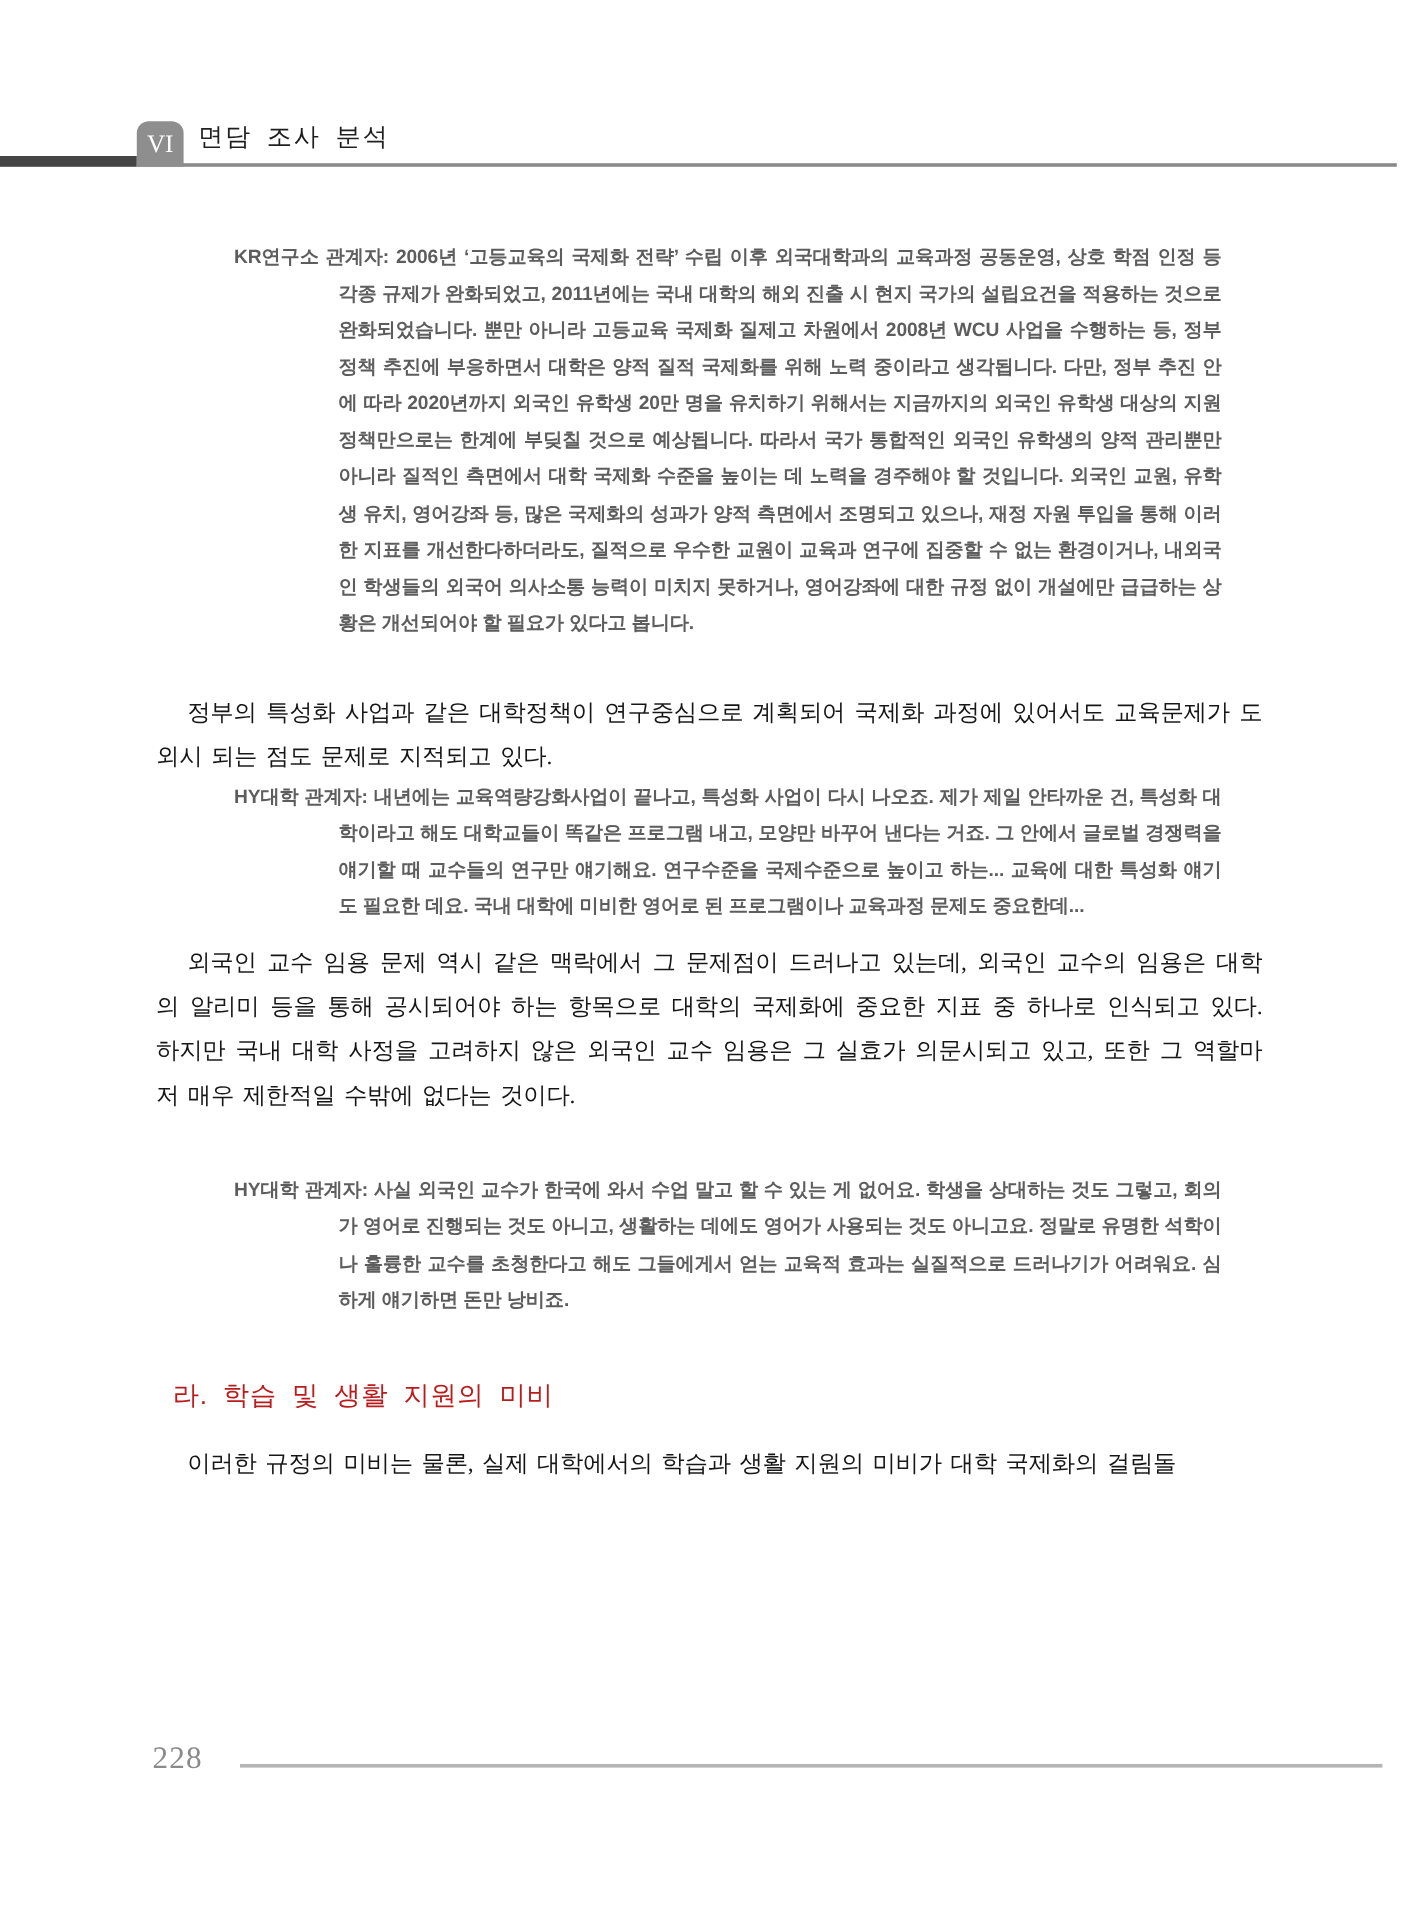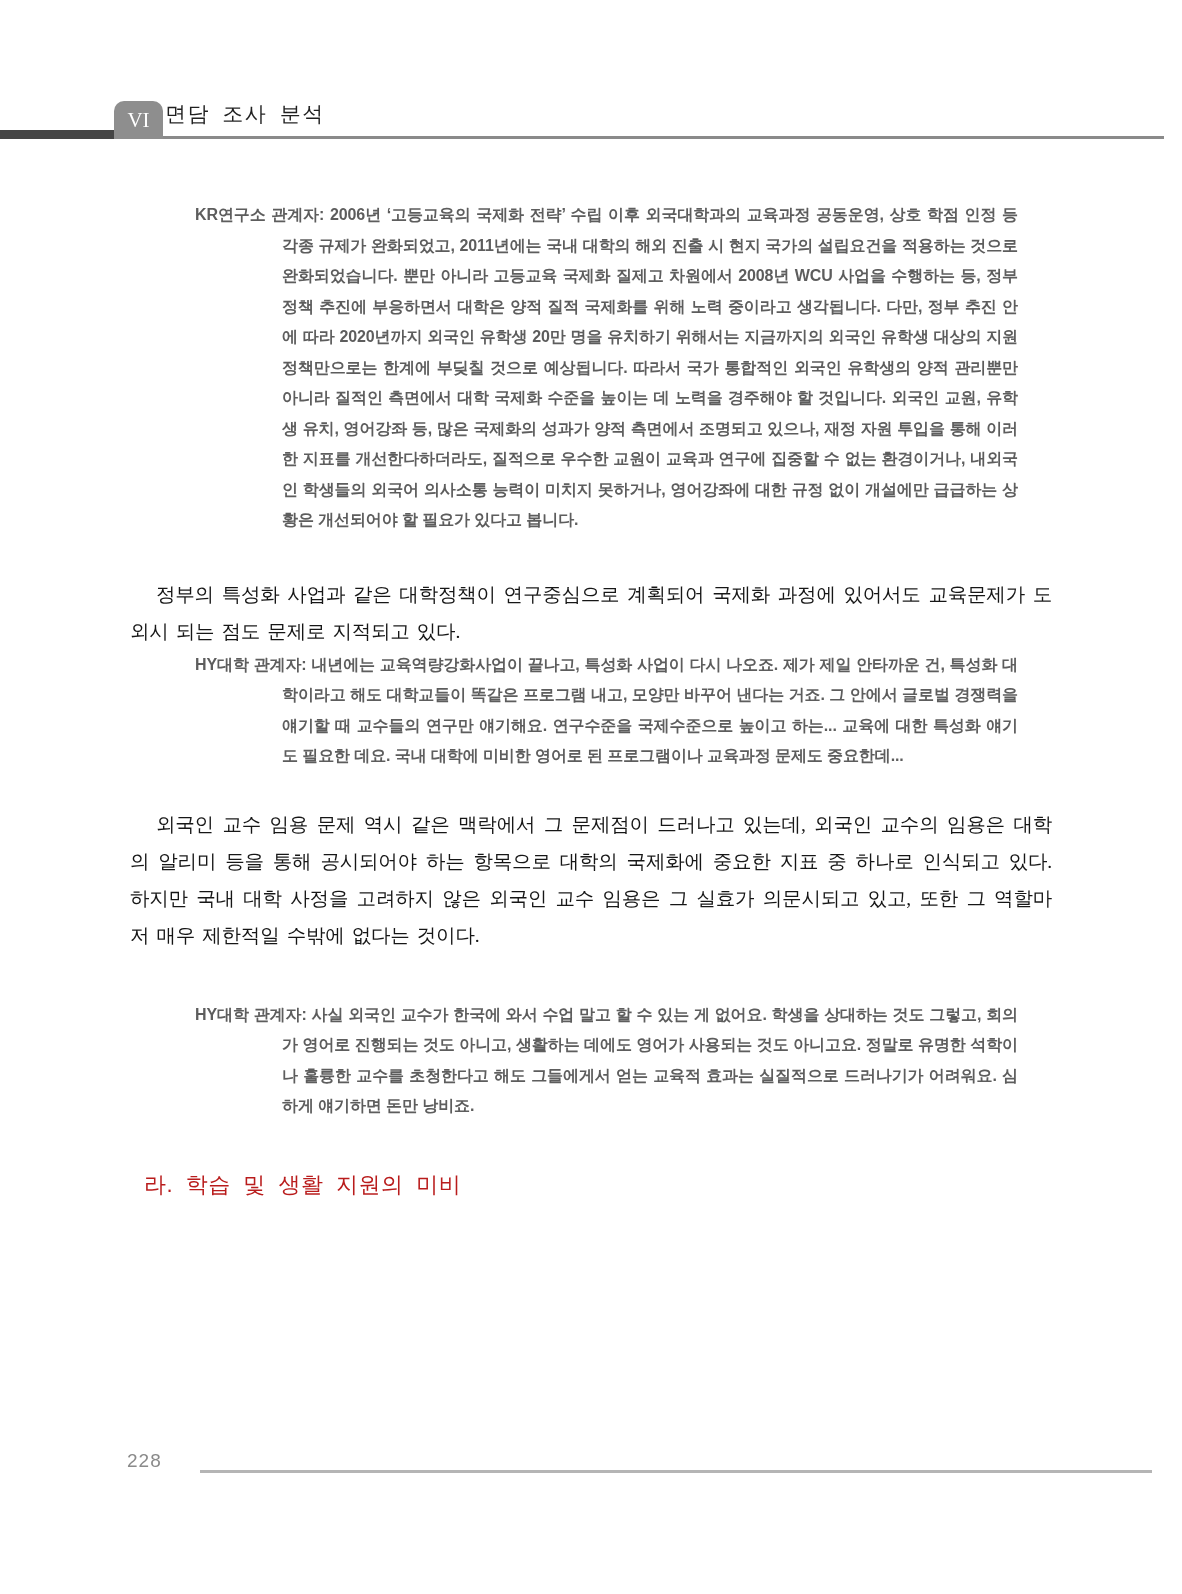--- a/index.html
+++ b/index.html
@@ -30,21 +30,21 @@
     left: 114px;
     top: 136px;
     width: 1050px;
     height: 3px;
     background: #8a8a8a;
   }
   .chapter-badge {
     position: absolute;
     left: 114px;
     top: 101px;
-    width: 49px;
+    width: 39px;
     height: 38px;
     background: #8e8e8e;
     border-radius: 10px 10px 0 0;
     color: #ffffff;
     font-family: "Liberation Serif", serif;
     font-size: 21px;
     display: flex;
     align-items: center;
     justify-content: center;
   }
@@ -89,40 +89,40 @@
     line-height: 37px;
     color: #161616;
     text-align: justify;
     text-indent: 26px;
     letter-spacing: -0.2px;
     word-spacing: 2.5px;
     margin: 0;
   }
   .para-1 { margin-top: 40px; }
   .quote-2 { }
-  .para-2 { margin-top: 34px; }
+  .para-2 { margin-top: 12px; }
   .quote-3 { margin-top: 46px; }
   .section-heading {
     margin: 48px 0 0 14px;
     font-family: "Liberation Sans", sans-serif;
     font-size: 22px;
     font-weight: 500;
     color: #b91c1c;
     letter-spacing: 0.5px;
     word-spacing: 6px;
   }
   .para-3 { margin-top: 24px; }
 
   
   .page-number {
     position: absolute;
     left: 127px;
     top: 1450px;
-    font-family: Liberation Sans, sans-serif;
-    font-size: 19px;
+    font-family: Liberation Serif, serif;
+    font-size: 26px;
     color: #8a8a8a;
     letter-spacing: 1px;
   }
   .footer-rule {
     position: absolute;
     left: 200px;
     top: 1470px;
     width: 952px;
     height: 3px;
     background: #b5b5b5;
@@ -156,19 +156,20 @@
 
     <p class="para para-2">외국인 교수 임용 문제 역시 같은 맥락에서 그 문제점이 드러나고 있는데, 외국인 교수의 임용은 대학의 알리미 등을 통해 공시되어야 하는 항목으로 대학의 국제화에 중요한 지표 중 하나로 인식되고 있다. 하지만 국내 대학 사정을 고려하지 않은 외국인 교수 임용은 그 실효가 의문시되고 있고, 또한 그 역할마저 매우 제한적일 수밖에 없다는 것이다.</p>
 
     <div class="quote quote-3">
       <span class="speaker">HY대학 관계자:</span>
       <span class="quote-text">사실 외국인 교수가 한국에 와서 수업 말고 할 수 있는 게 없어요. 학생을 상대하는 것도 그렇고, 회의가 영어로 진행되는 것도 아니고, 생활하는 데에도 영어가 사용되는 것도 아니고요. 정말로 유명한 석학이나 훌륭한 교수를 초청한다고 해도 그들에게서 얻는 교육적 효과는 실질적으로 드러나기가 어려워요. 심하게 얘기하면 돈만 낭비죠.</span>
     </div>
 
     <h2 class="section-heading">라. 학습 및 생활 지원의 미비</h2>
 
+    <p class="para para-3">이러한 규정의 미비는 물론, 실제 대학에서의 학습과 생활 지원의 미비가 대학 국제화의 걸림돌</p>
 
   </div>
 
   <span class="page-number">228</span>
   <div class="footer-rule"></div>
 
 </div>
 
 </body></html>

